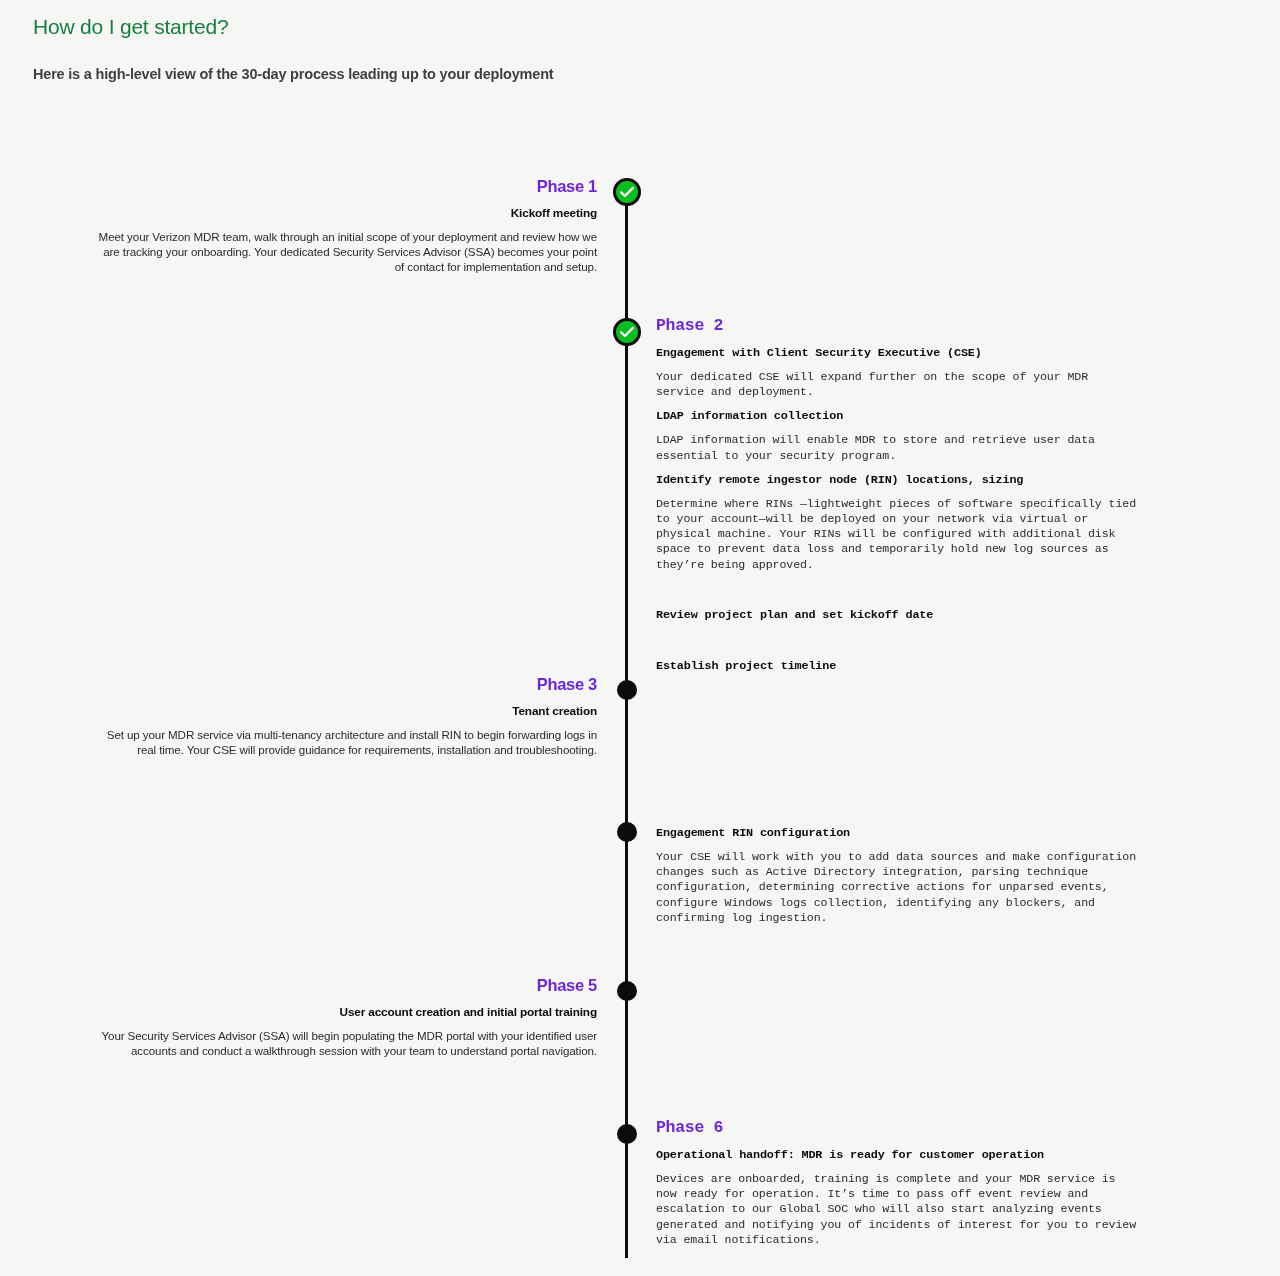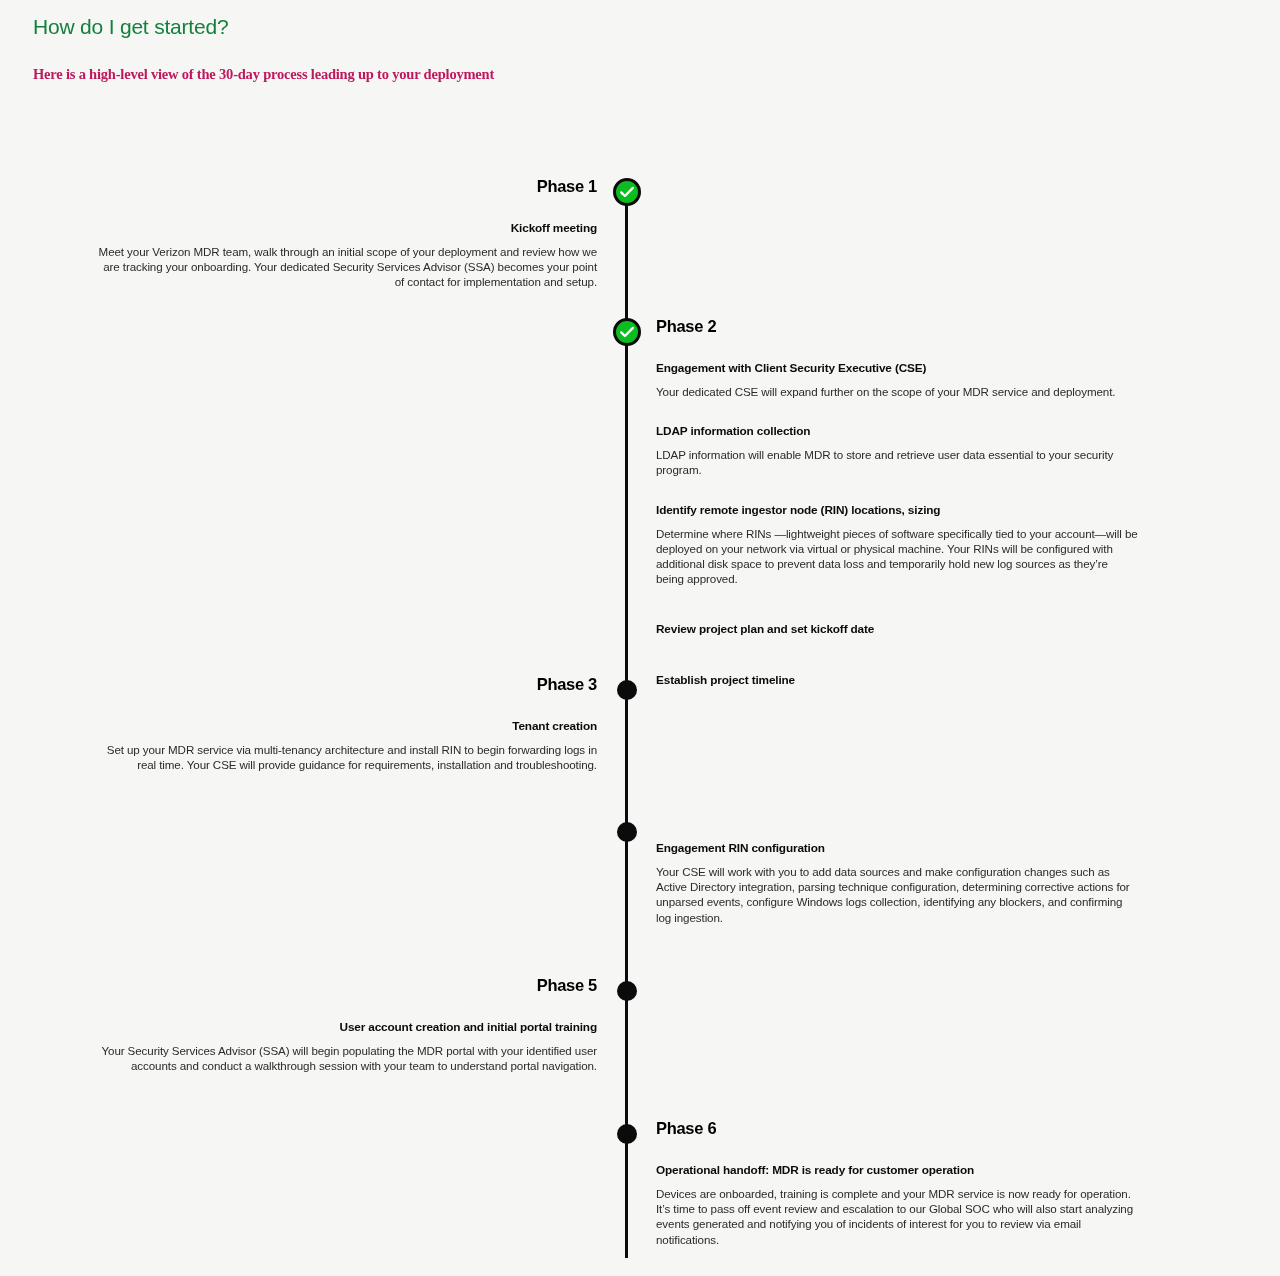--- a/index.html
+++ b/index.html
@@ -31,22 +31,21 @@
     line-height: 26px;
     color: #15803d;
     margin: 0;
   }
   #page-subtitle {
     font-size: 14.5px;
     font-weight: 700;
     letter-spacing: -0.2px;
     line-height: 19px;
     margin: 25px 0 0 0;
-    color: #be185d;
-    font-family: Liberation Serif, serif;
+    color: #404040;
   }
 
   
   #timeline {
     position: absolute;
     left: 0;
     top: 0;
     width: 1280px;
     height: 1276px;
   }
@@ -109,31 +108,32 @@
   }
   .col.left {
     left: 97px;
     width: 500px;
     text-align: right;
   }
   .col.right {
     left: 656px;
     width: 482px;
     text-align: left;
+    font-family: Liberation Mono, monospace;
   }
 
   .phase-label {
     font-size: 16.5px;
     font-weight: 700;
     letter-spacing: -0.3px;
     line-height: 20px;
     margin: 0;
-    color: #000000;
-  }
-  .block { margin-top: 25px; }
+    color: #6d28d9;
+  }
+  .block { margin-top: 10px; }
   .block-heading {
     font-size: 11.8px;
     font-weight: 700;
     letter-spacing: -0.15px;
     line-height: 15px;
     margin: 0;
     color: #0b0b0b;
   }
   .block-body {
     font-size: 11.6px;

